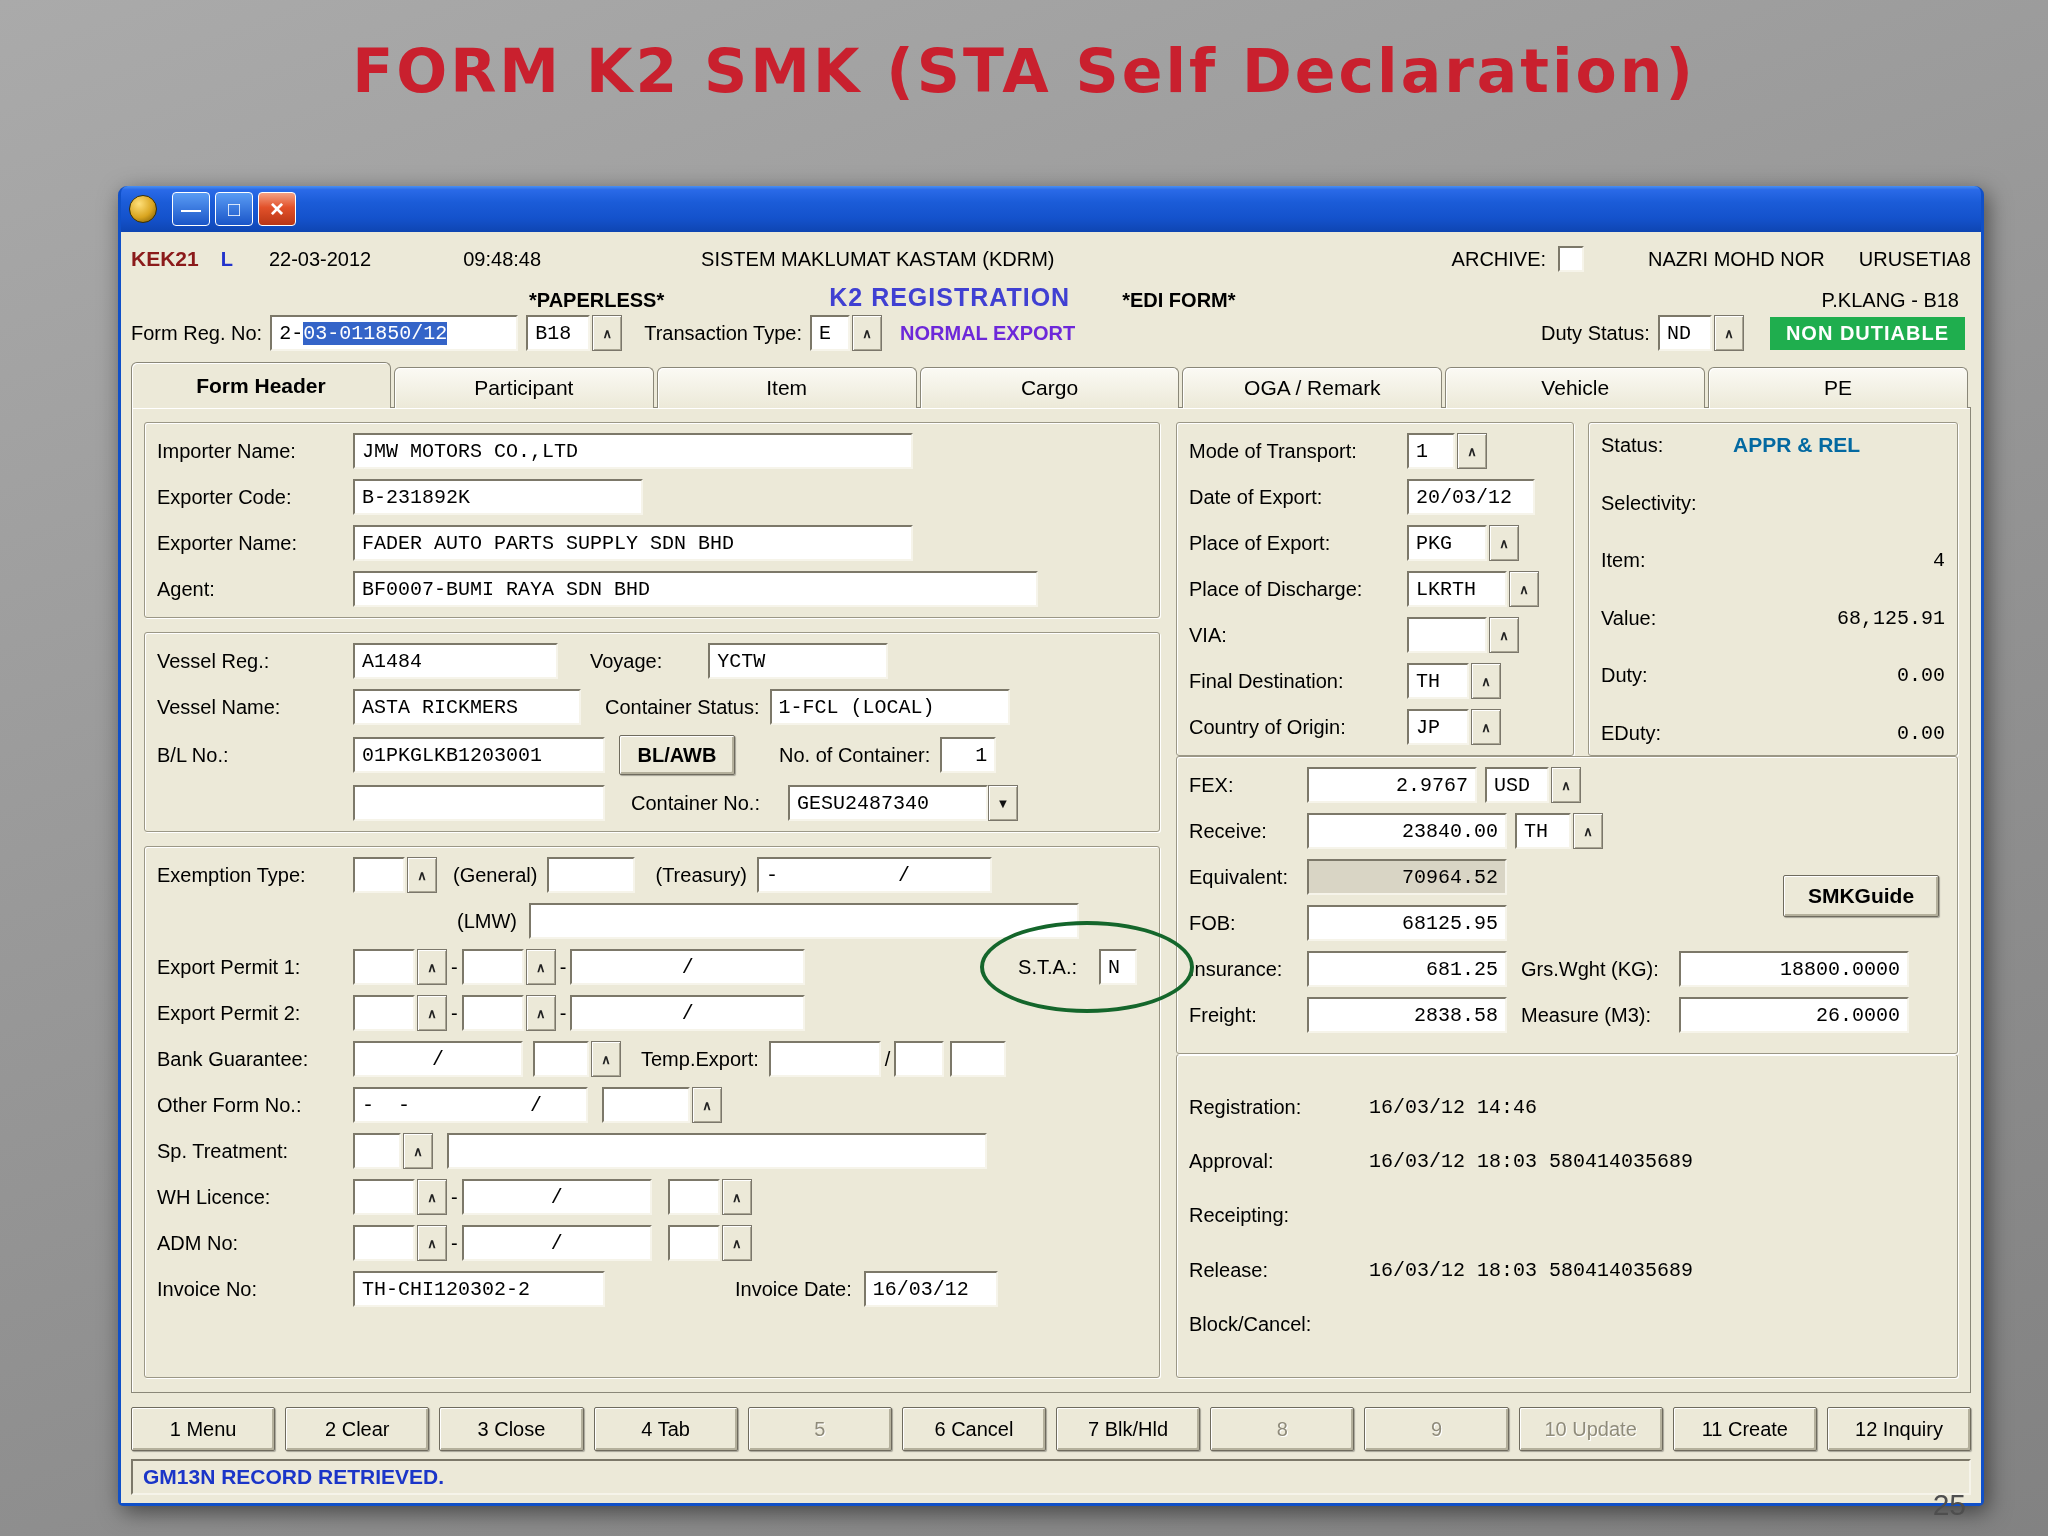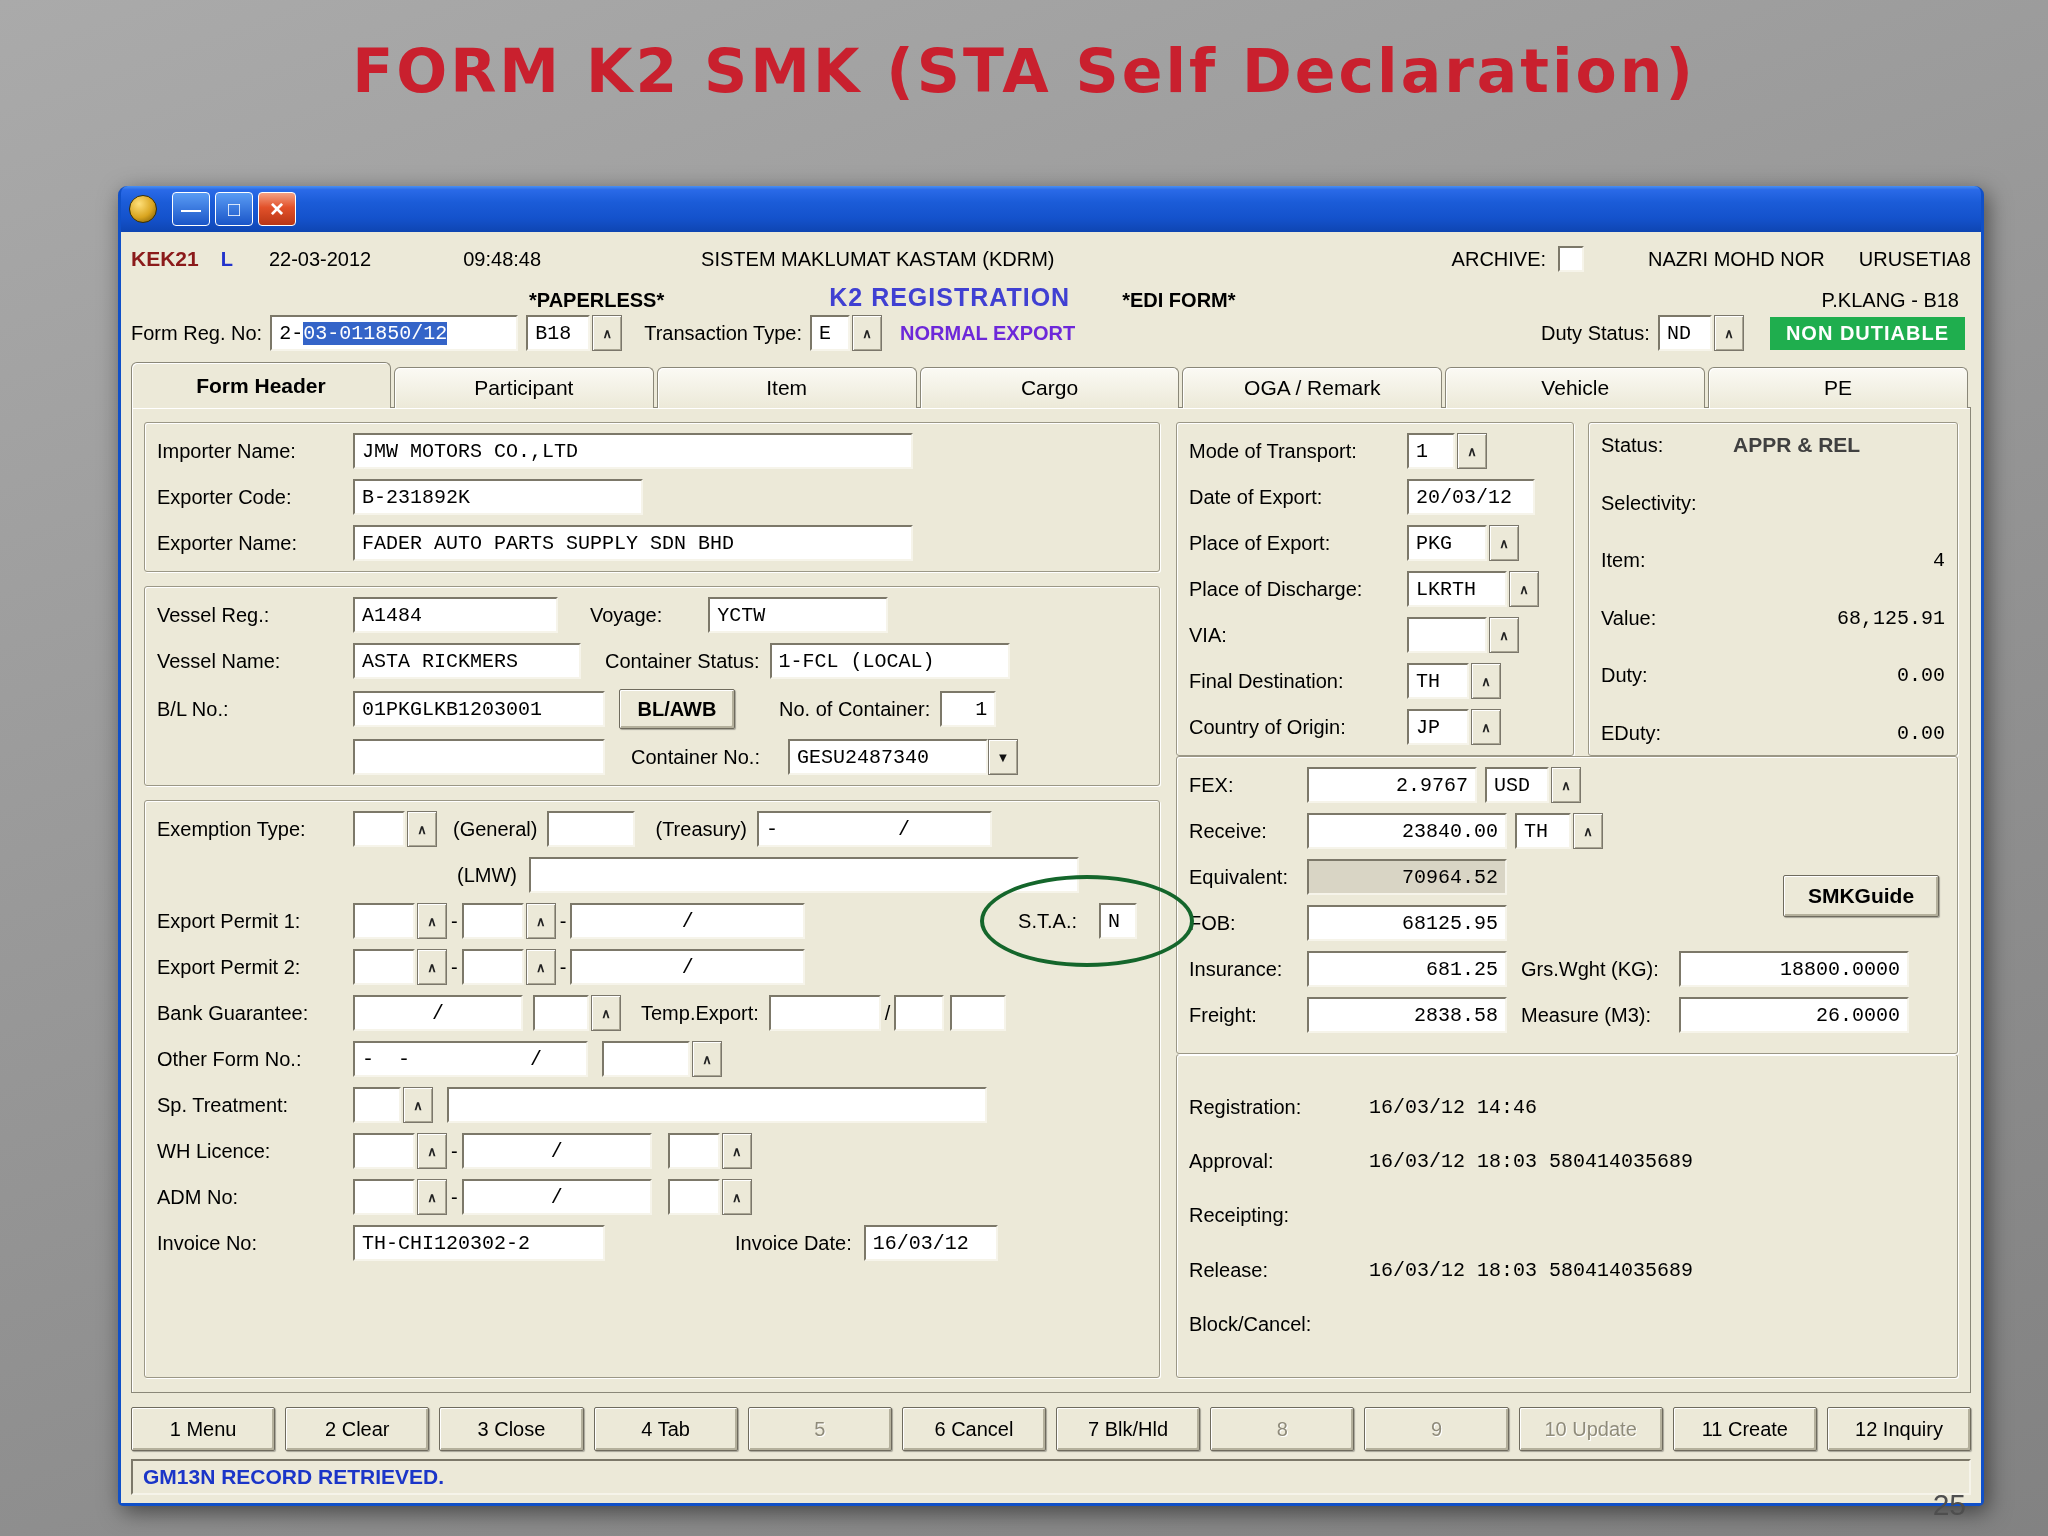--- a/index.html
+++ b/index.html
@@ -92,21 +92,21 @@
   .frow:last-child { margin-bottom:0; }
 
   .leftcol { width:1016px; display:flex; flex-direction:column; gap:14px; }
   .rightcol { flex:1; display:flex; flex-direction:column; }
   .topflex { display:flex; gap:14px; align-items:stretch; }
   .transportbox { flex:1; }
   .statusbox { width:370px; display:flex; flex-direction:column; justify-content:space-between; }
   .statusbox .frow { margin-bottom:0; }
   .mono { font-family:"Liberation Mono","DejaVu Sans Mono",monospace; font-size:20px; white-space:pre; }
   .val-right { margin-left:auto; text-align:right; }
-  .appr { color:#404040; font-weight:bold; font-size:21px; }
+  .appr { color:#0369a1; font-weight:bold; font-size:21px; }
 
   .fexbox { position:relative; }
   .smkguide { position:absolute; right:18px; top:118px; width:156px; height:42px; font-weight:bold; font-size:21px; }
 
   .sta-wrap { margin-left:auto; margin-right:10px; display:flex; align-items:center; gap:22px; position:relative; z-index:5; }
   .sta-ellipse { position:absolute; left:-38px; top:-28px; width:214px; height:92px;
     border:4px solid #14662b; border-radius:50%; pointer-events:none; }
 
   
   .fkeys { margin-top:14px; display:flex; gap:10px; }
@@ -185,20 +185,24 @@
             <div class="field" style="width:560px">JMW MOTORS CO.,LTD</div>
           </div>
           <div class="frow">
             <span class="lbl" style="width:196px">Exporter Code:</span>
             <div class="field" style="width:290px">B-231892K</div>
           </div>
           <div class="frow">
             <span class="lbl" style="width:196px">Exporter Name:</span>
             <div class="field" style="width:560px">FADER AUTO PARTS SUPPLY SDN BHD</div>
           </div>
+          <div class="frow">
+            <span class="lbl" style="width:196px">Agent:</span>
+            <div class="field" style="width:685px">BF0007-BUMI RAYA SDN BHD</div>
+          </div>
         </div>
 
         <div class="gbox">
           <div class="frow">
             <span class="lbl" style="width:196px">Vessel Reg.:</span>
             <div class="field" style="width:205px">A1484</div>
             <span class="lbl" style="margin-left:32px">Voyage:</span>
             <div class="field" style="width:180px; margin-left:46px">YCTW</div>
           </div>
           <div class="frow">

